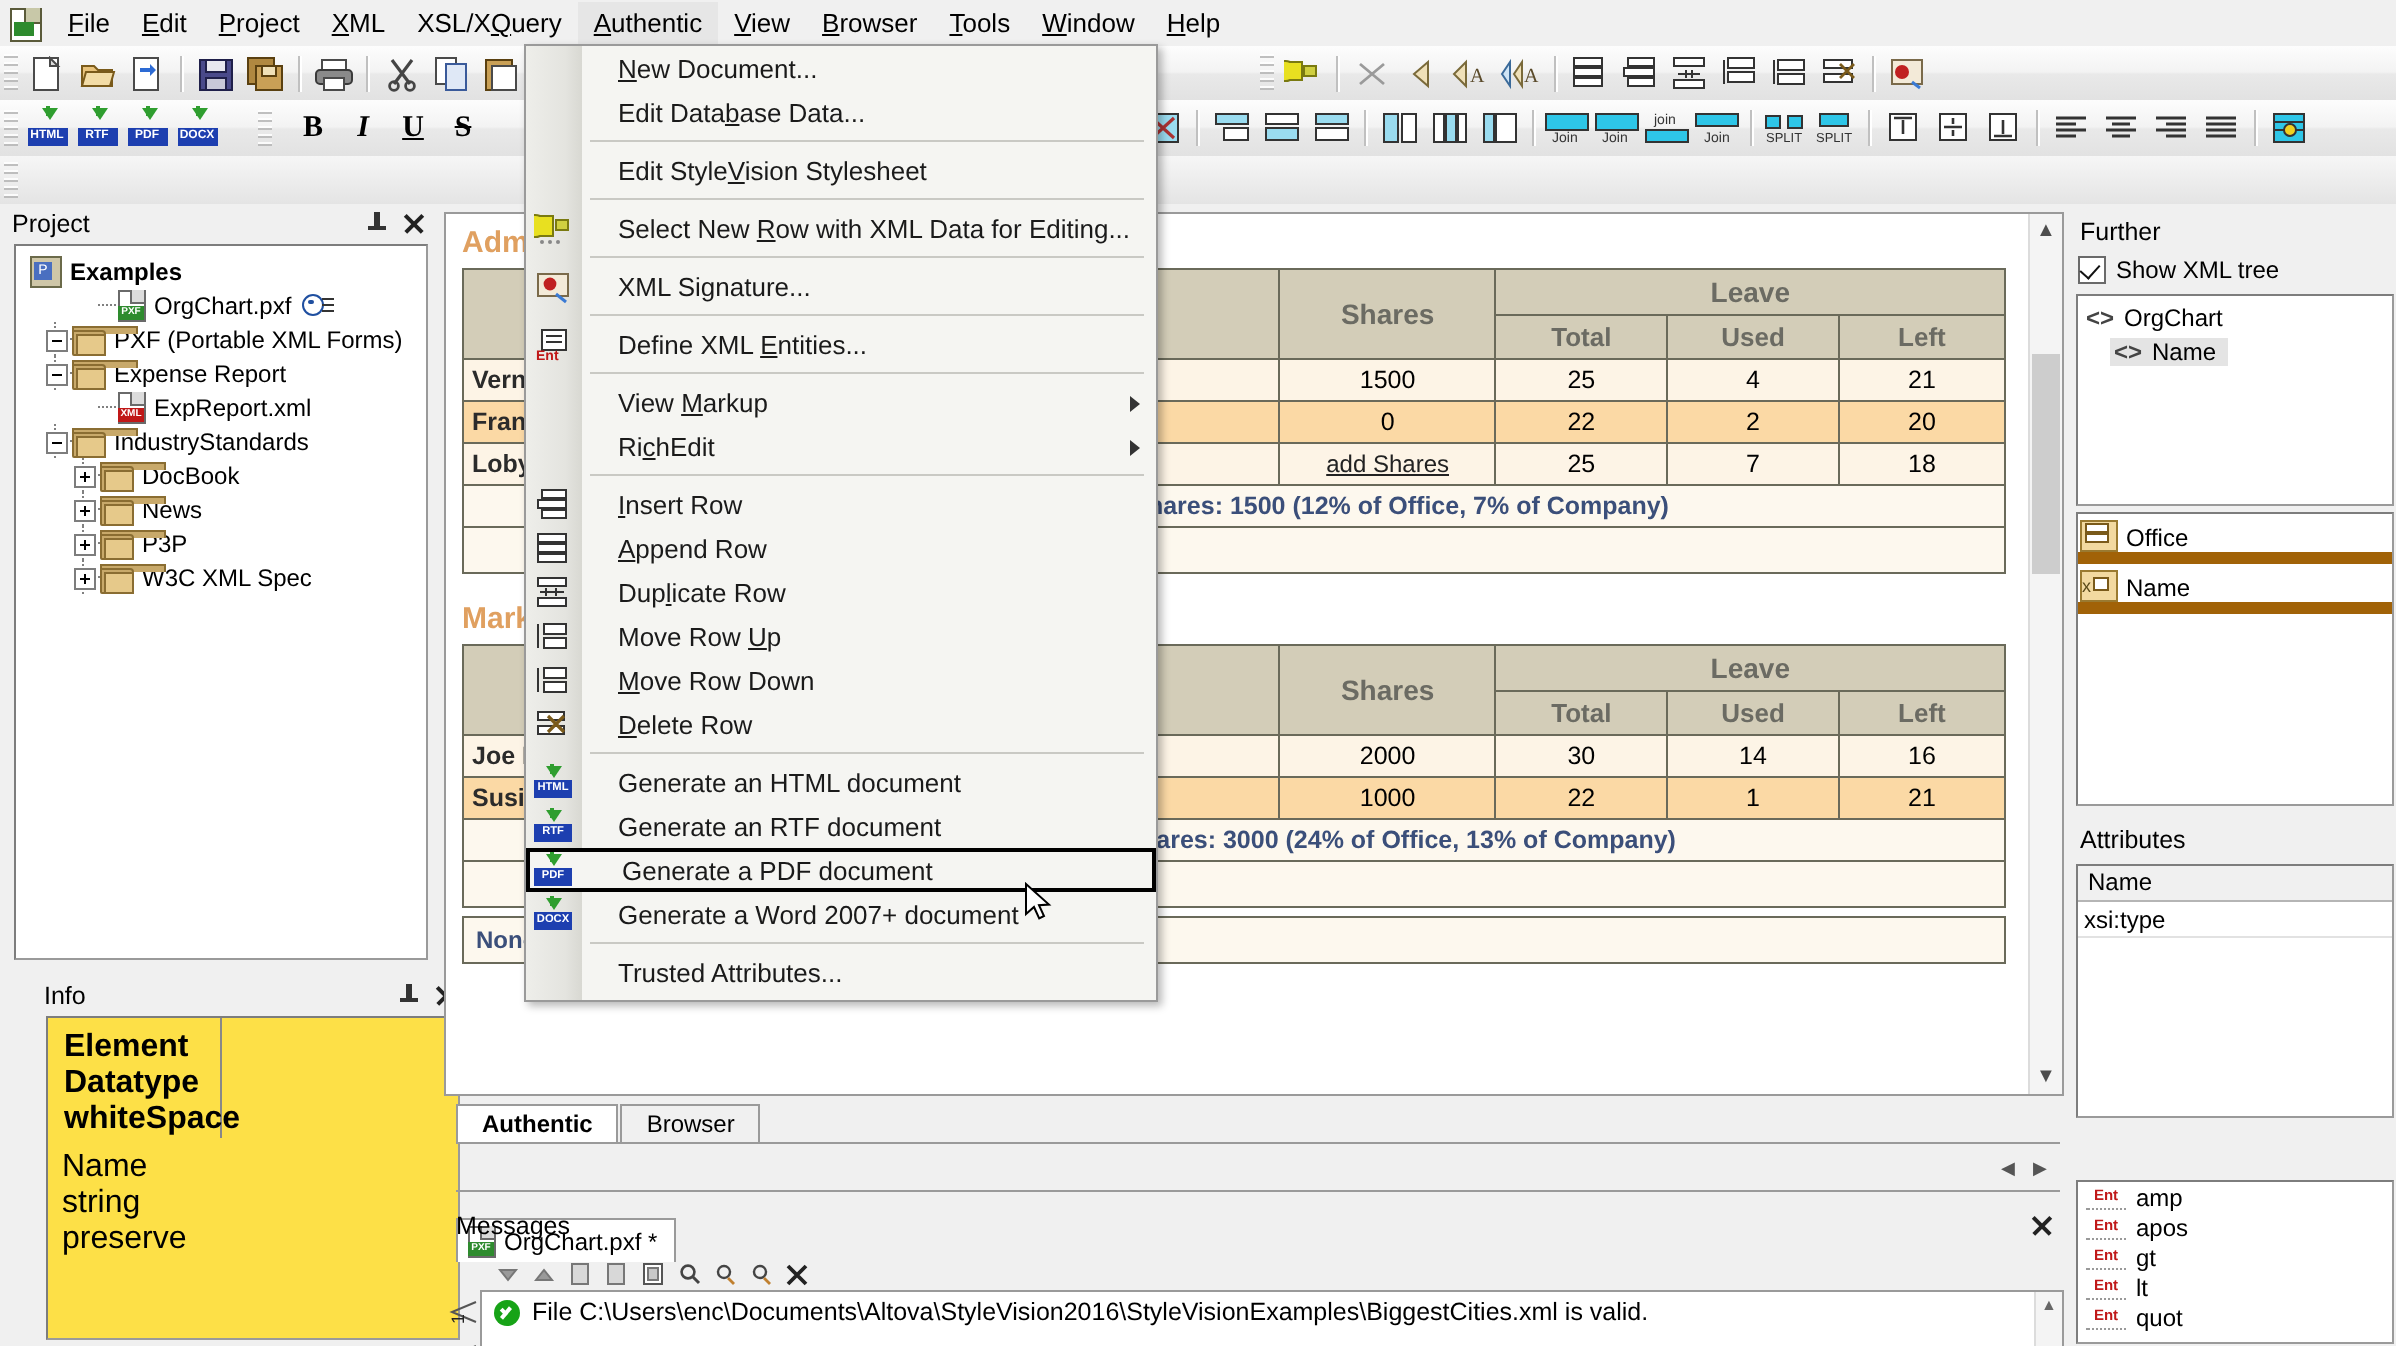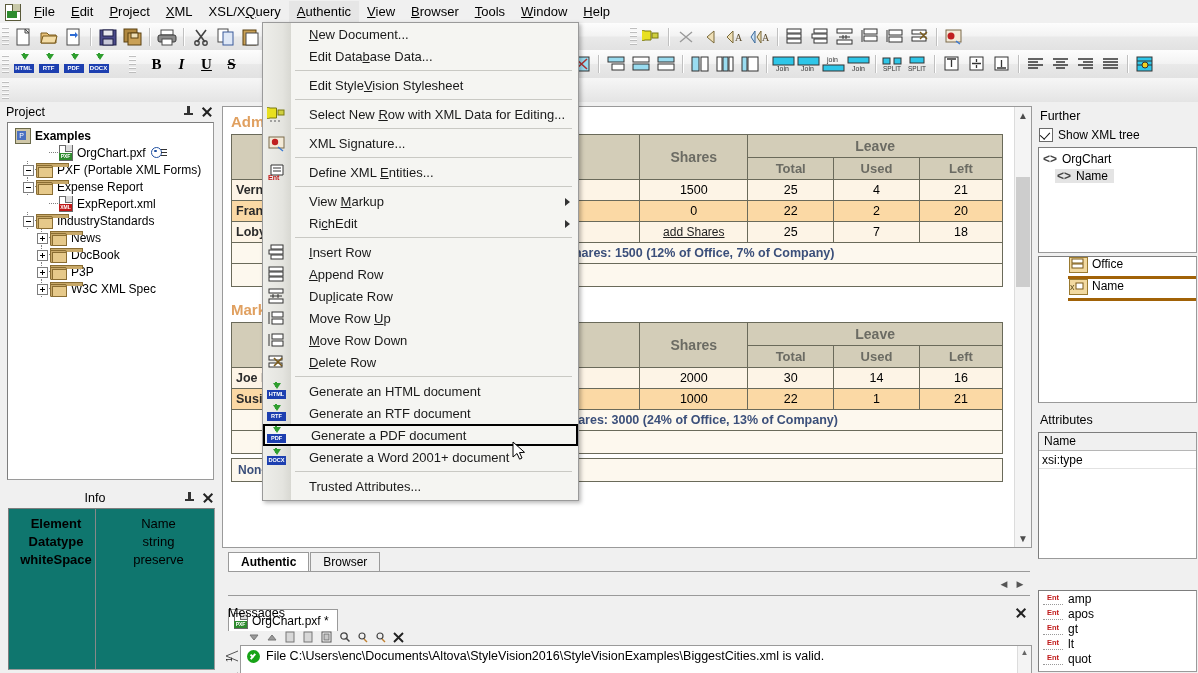--- a/index.html
+++ b/index.html
@@ -75,21 +75,21 @@
   .fileico .cor{position:absolute;left:7px;top:0;width:6px;height:6px;background:#dcdcdc;border-left:1px solid #6a6a6a;border-bottom:1px solid #6a6a6a;}
   .fileico .tag{position:absolute;left:1px;bottom:0px;width:13px;height:7px;font-size:5px;line-height:7px;text-align:center;color:#fff;font-weight:bold;}
   .tlabel{font-size:12px;color:#000;}
   .tlabel.bold{font-weight:bold;}
   .gearbadge{display:inline-block;margin-left:5px;position:relative;width:16px;height:12px;vertical-align:middle;}
   .gearbadge .g{position:absolute;left:0;top:0px;width:9px;height:9px;border:1.6px solid #1f4fa0;border-radius:50%;}
   .gearbadge .g:after{content:"";position:absolute;left:2.7px;top:2.7px;width:2.2px;height:2.2px;background:#1f4fa0;border-radius:50%;}
   .gearbadge .ln{position:absolute;left:10px;top:2px;width:6px;height:1px;background:#333;box-shadow:0 3px 0 #333,0 6px 0 #333;}
 
   
-  .infogrid{display:flex;font-size:13px;height:100%;background:#0f766e;}
+  .infogrid{display:flex;font-size:16px;height:100%;background:#fde047;flex-direction:column;}
   .infocol{padding:6px 0 0 0;}
   .infocol.c1{width:78px;border-right:1px solid #888;padding-left:8px;}
   .infocol.c2{flex:1;padding-left:7px;}
   .infocol .r{height:18px;line-height:18px;white-space:nowrap;}
   .infocol.c1 .r{font-weight:bold;}
 
   
   .docarea{position:absolute;background:#fff;border:1px solid #9a9a9a;overflow:hidden;}
   .docpage{position:absolute;left:0;top:0;right:16px;bottom:0;background:#fff;overflow:hidden;}
   .secttitle{font-size:15px;font-weight:bold;color:#e0a060;padding:6px 0 4px 8px;font-family:"Liberation Sans",sans-serif;}
@@ -133,21 +133,21 @@
   .msgtabs{position:absolute;left:222px;top:628px;width:16px;}
   .msgtab{width:17px;height:26px;position:relative;font-size:10px;color:#222;}
 
   
   .chk{width:12px;height:12px;border:1px solid #6a6a6a;background:#fff;position:relative;margin-right:5px;flex:none;}
   .chk.on:after{content:"";position:absolute;left:2px;top:1px;width:5px;height:8px;border:solid #111;border-width:0 1.8px 1.8px 0;transform:rotate(42deg);}
   .rrow{display:flex;align-items:center;height:17px;font-size:12px;padding-left:4px;white-space:nowrap;}
   .xbrace{color:#444;font-weight:bold;font-size:12px;margin-right:5px;font-family:"Liberation Sans",sans-serif;}
   .selbg{background:#e4e4e4;}
   .listhdr{height:17px;line-height:17px;font-size:12px;padding-left:5px;background:#f0f0f0;border-bottom:1px solid #b5b5b5;}
-  .elrow{display:flex;align-items:flex-start;height:19px;font-size:12px;border-bottom:3px solid #a16207;margin-left:29px;}
+  .elrow{display:flex;align-items:flex-end;height:19px;font-size:12px;border-bottom:6px solid #a16207;}
   .elico{width:17px;height:14px;margin:0 4px 0 1px;position:relative;flex:none;background:#f2d9a0;border:1px solid #9a7a30;}
   .elico.attr{background:#f2d9a0;}
   .entico{width:20px;height:12px;position:relative;margin-right:5px;flex:none;font-size:7.5px;color:#c01818;font-weight:bold;line-height:12px;text-align:center;border-bottom:1px dotted #999;}
 
   
   .popup{position:absolute;left:262px;top:22px;width:315px;background:#f5f5f2;border:1px solid #9a9a9a;box-shadow:2px 2px 4px rgba(0,0,0,.28);}
   .popup .gutter{position:absolute;left:0;top:0;bottom:0;width:28px;background:linear-gradient(to right,#eeeeea 0%,#e4e4df 70%,#d8d8d2 100%);}
   .mitem{position:relative;height:22px;display:flex;align-items:center;padding-left:28px;font-size:13px;color:#1a1a1a;white-space:nowrap;z-index:2;}
   .mitem .mtxt{padding-left:18px;}
   .mitem.sel{border:2px solid #000;background:#f5f5f2;height:22px;box-sizing:border-box;}
@@ -628,34 +628,34 @@
           <span class="tw">
               <span class="vline"></span>
               <span class="hline"></span>
               <span class="pm plus"></span>
             </span>
           <span class="folder">
               <span class="tab"></span>
               <span class="bk"></span>
               <span class="fr"></span>
             </span>
-          <span class="tlabel">News</span>
+          <span class="tlabel">DocBook</span>
         </div>
         <div class="trow" style="padding-left:22px">
           <span class="tw">
               <span class="vline"></span>
               <span class="hline"></span>
               <span class="pm plus"></span>
             </span>
           <span class="folder">
               <span class="tab"></span>
               <span class="bk"></span>
               <span class="fr"></span>
             </span>
-          <span class="tlabel">DocBook</span>
+          <span class="tlabel">News</span>
         </div>
         <div class="trow" style="padding-left:22px">
           <span class="tw">
               <span class="vline"></span>
               <span class="hline"></span>
               <span class="pm plus"></span>
             </span>
           <span class="folder">
               <span class="tab"></span>
               <span class="bk"></span>
@@ -674,21 +674,21 @@
               <span class="bk"></span>
               <span class="fr"></span>
             </span>
           <span class="tlabel">W3C XML Spec</span>
         </div>
 
       </div>
     </div>
   </div>
 
-  <div class="panel" style="left:1px;top:488px;width:220px;height:185px;text-align:center;">
+  <div class="panel" style="left:16px;top:488px;width:220px;height:185px;">
     <div class="ptitle">
       <span class="t">Info</span>
       <span class="pinico"></span>
       <span class="xico"></span>
     </div>
     <div class="pbody" style="left:7px;top:20px;width:205px;height:160px;background:#d6d3ce;">
       <div class="infogrid">
         <div class="infocol c1">
           <div class="r">Element</div>
           <div class="r">Datatype</div>
@@ -1156,21 +1156,21 @@
       <span class="mtxt">Generate a PDF document</span>
     </div>
     <div class="mitem">
       <span class="micon">
         <div class="dt" style="width:19px;height:17px">
             <div class="arw" style="left:6px;top:0"></div>
             <div class="arwstem" style="left:8px;top:-1px"></div>
             <div class="lbl" style="width:19px;font-size:5.6px">DOCX</div>
           </div>
       </span>
-      <span class="mtxt">Generate a Word 2001+ document</span>
+      <span class="mtxt">Generate a Word 2007+ document</span>
     </div>
     <div class="msep"></div>
 
     <div class="mitem" style="margin-bottom:3px">
       <span class="mtxt">Trusted Attributes...</span>
     </div>
   </div>
 
   <div class="cursor" style="left:512px;top:441px;">
     <svg width="14" height="20">

